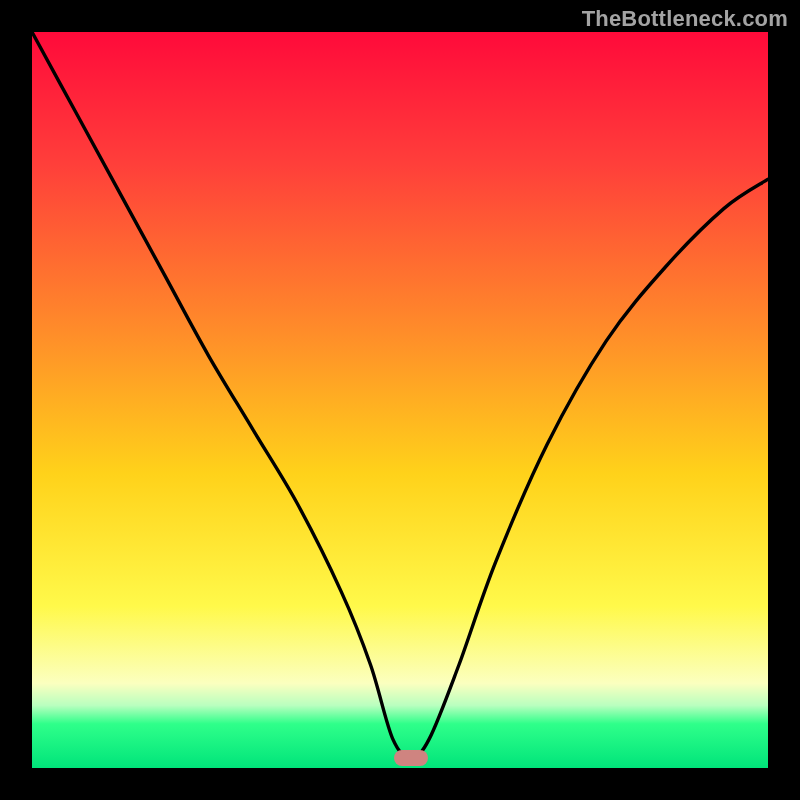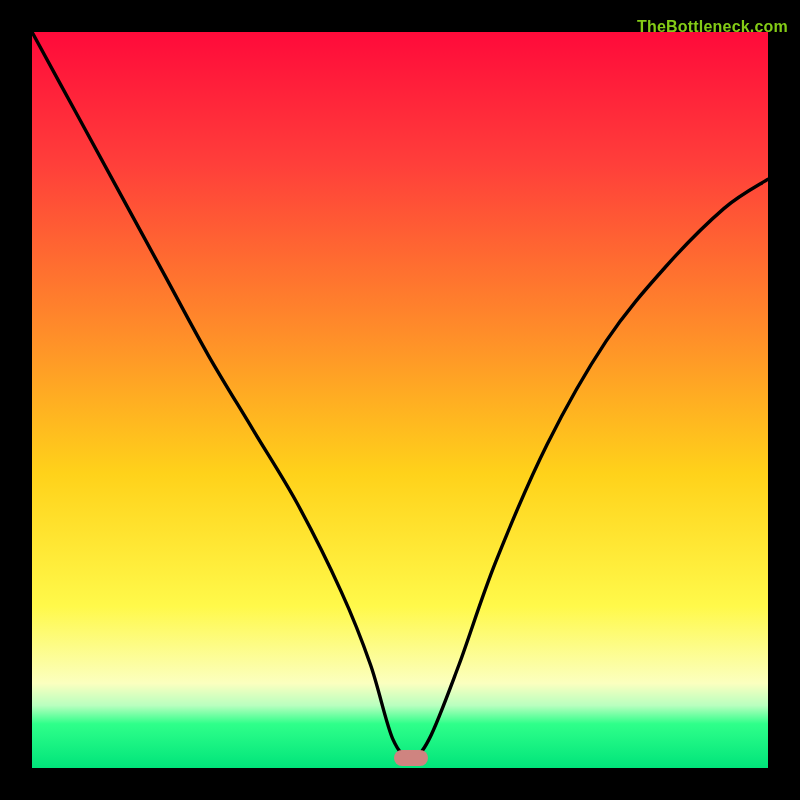--- a/index.html
+++ b/index.html
@@ -52,25 +52,24 @@
     height: 16px;
     background: #cf8480;
     border-radius: 8px;
     transform: translate(-50%, -50%);
   }
   .watermark {
     position: absolute;
     top: 6px;
     right: 12px;
     font-family: Arial, Helvetica, sans-serif;
-    font-size: 16px;
+    font-size: 22px;
     font-weight: 600;
-    color: #84cc16;
+    color: #a3a3a3;
     letter-spacing: 0.2px;
-    margin-top: 12px;
   }
 </style>
 </head>
 <body>
 
 <div class="frame">
   <div class="watermark">TheBottleneck.com</div>
 
   <div class="plot">
     <svg class="curve" viewBox="0 0 736 736" preserveAspectRatio="none">

